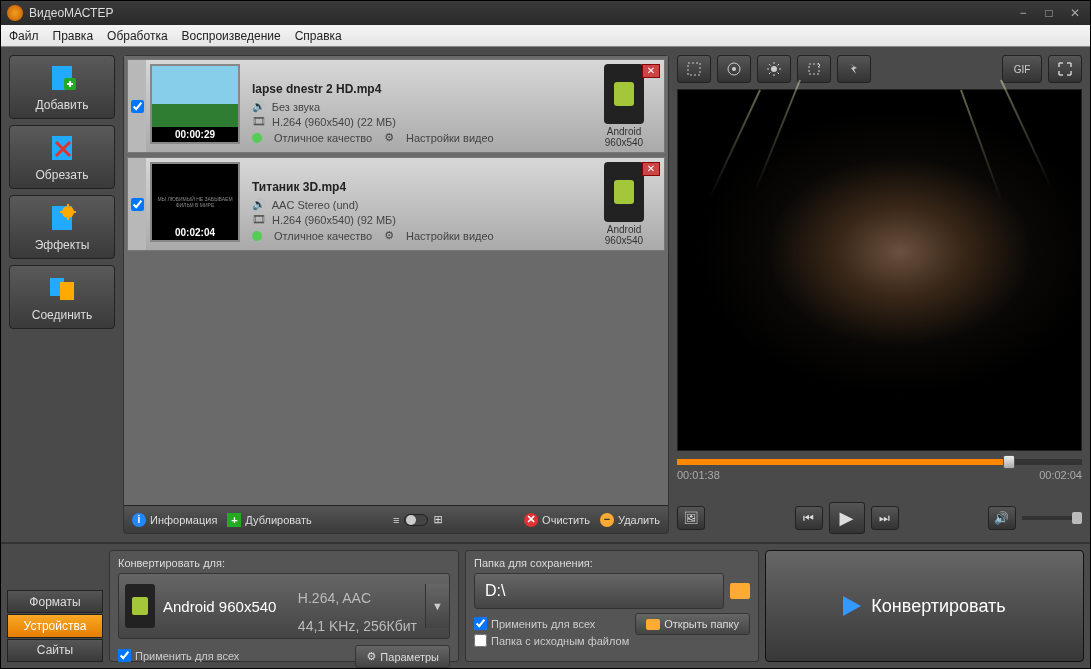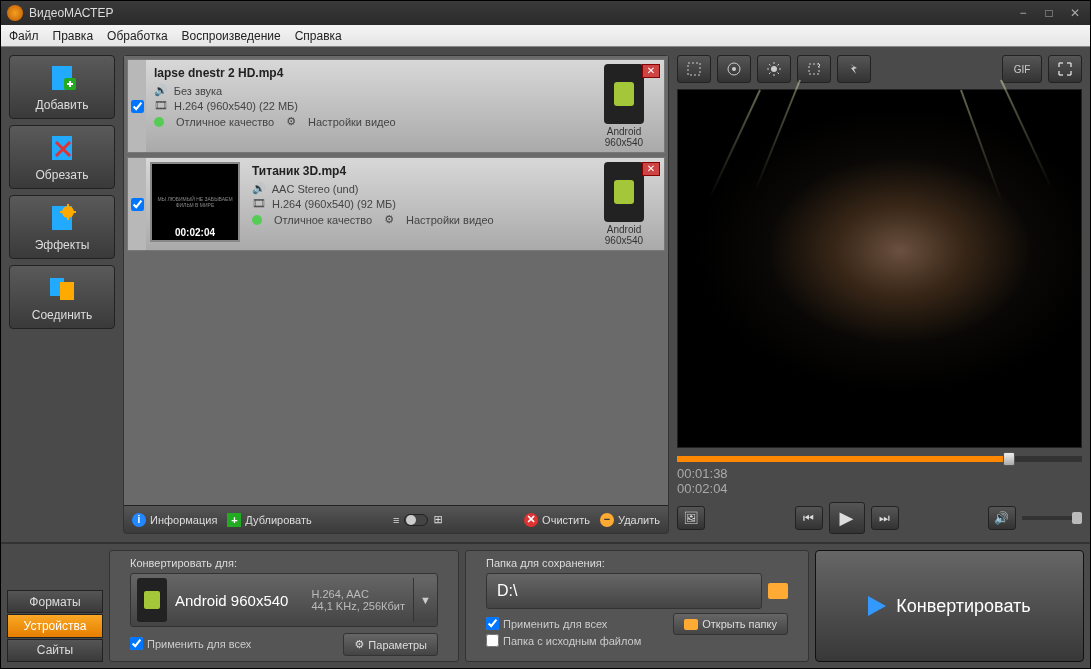--- a/index.html
+++ b/index.html
@@ -16,21 +16,21 @@
 .sidebar { width: 106px; display: flex; flex-direction: column; gap: 6px; }
 .sbtn { background: linear-gradient(#5a5a5a,#3a3a3a); border: 1px solid #222; border-radius: 4px; padding: 6px 2px; text-align: center; cursor: pointer; color:#ddd;}
 .sbtn .sicn { width: 32px; height: 32px; margin: 0 auto 4px; }
 .middle { flex: 1; display: flex; flex-direction: column; background: #555; border: 1px solid #333; border-radius:3px; }
 .filelist { flex: 1; background: #6a6a6a; overflow-y: auto; padding:3px; }
 .fileitem { display: flex; background: linear-gradient(#d8d8d8,#aaa); border: 1px solid #777; margin-bottom: 4px; position: relative; }
 .fileitem .chk { width: 18px; display: flex; align-items: center; justify-content: center; background:#b8b8b8; }
 .fileitem .thumb { width: 90px; height: 80px; background: #000; color:#fff; position: relative; margin:4px; border:2px solid #888;}
 .fileitem .thumb.landscape { background: linear-gradient(#87ceeb 50%, #2e7d32 50%); }
 .fileitem .thumb .dur { position:absolute; bottom:0; left:0; right:0; background:#000; color:#fff; text-align:center; font-size:10px; padding:2px 0; font-weight:bold; }
-.fileitem .info { flex:1; padding: 6px 8px; color:#333; }
+.fileitem .info { flex:1; padding: 6px 8px; color:#333;margin-top:16px; }
 .fileitem .info .fname { font-weight: bold; color:#222; margin-bottom:4px; }
 .fileitem .info .meta { font-size:11px; color:#444; margin:2px 0; display:flex; align-items:center; gap:6px; }
 .fileitem .info .qual { display:flex; gap:12px; align-items:center; font-size:11px; color:#444; margin-top:3px;}
 .fileitem .device { width:80px; text-align:center; padding:4px; color:#333; font-size:10px;}
 .fileitem .device .phone { width:40px; height:60px; background:#222; border-radius:4px; margin:0 auto 2px; display:flex; align-items:center; justify-content:center;}
 .fileitem .device .phone .andr { width:20px; height:24px; background:#a4c639; border-radius:3px;}
 .fileitem .closex { position:absolute; top:4px; right:4px; width:18px; height:14px; background:#c44; border:1px solid #800; color:#fff; font-size:10px; text-align:center; line-height:12px; cursor:pointer;}
 .greendot{width:10px;height:10px;background:#5c5;border-radius:50%;display:inline-block;}
 .gear{display:inline-block;}
 .listbar { height: 28px; background: linear-gradient(#555,#3a3a3a); display: flex; align-items: center; padding: 0 8px; gap: 10px; font-size:11px; color:#ddd; border-top:1px solid #222;}
@@ -48,41 +48,41 @@
 .preview { width: 405px; display: flex; flex-direction: column; }
 .ptoolbar { display:flex; gap:6px; margin-bottom:6px;}
 .ptoolbar .pbtn{width:34px;height:28px;background:linear-gradient(#555,#333);border:1px solid #222;border-radius:3px;display:flex;align-items:center;justify-content:center;cursor:pointer;color:#ccc;}
 .ptoolbar .sp{flex:1;}
 .video{flex:1;background:#000;position:relative;border:1px solid #222;}
 .video .frame{position:absolute;inset:0;background:radial-gradient(ellipse 50% 40% at 55% 45%, #6a5040 0%, #3a2818 30%, #0a0806 65%, #000 100%);}
 .video .ray{position:absolute;width:2px;height:120px;background:linear-gradient(rgba(255,255,200,.4),transparent);transform-origin:top;}
 .seek{height:6px;background:#333;margin:8px 0 4px;position:relative;}
 .seek .prog{position:absolute;left:0;top:0;height:100%;background:#f80;width:82%;}
 .seek .handle{position:absolute;left:82%;top:-4px;width:12px;height:14px;background:linear-gradient(#eee,#aaa);border:1px solid #555;border-radius:2px;transform:translateX(-50%);}
-.times{display:flex;justify-content:space-between;font-size:13px;color:#aaa;margin-bottom:6px;flex-direction:column;}
+.times{display:flex;justify-content:space-between;font-size:11px;color:#aaa;margin-bottom:21px;}
 .controls{display:flex;align-items:center;gap:6px;}
 .controls .ctrlbtn{width:28px;height:24px;background:linear-gradient(#555,#333);border:1px solid #222;border-radius:3px;display:flex;align-items:center;justify-content:center;cursor:pointer;color:#ddd;font-size:12px;}
 .controls .play{width:36px;height:32px;font-size:18px;}
 .controls .sp{flex:1;}
 .controls .vol{width:60px;height:4px;background:#333;position:relative;}
 .controls .vol:after{content:'';position:absolute;right:0;top:-4px;width:10px;height:12px;background:#bbb;border-radius:2px;}
 
 .bottom { height: 126px; background: #4a4a4a; border-top:2px solid #333; display: flex; gap:6px; padding:6px;}
 .btabs{width:96px;display:flex;flex-direction:column;gap:1px;margin-top:40px;}
 .btab{flex:1;background:linear-gradient(#555,#3a3a3a);border:1px solid #222;display:flex;align-items:center;justify-content:center;cursor:pointer;color:#ddd;}
 .btab.active{background:linear-gradient(#f9a825,#e67e00);color:#fff;}
-.bpanel{background:#555;border:1px solid #333;border-radius:3px;padding:6px 20px;color:#ccc;font-size:11px;display:flex;flex-direction:column;}
+.bpanel{background:#555;border:1px solid #333;border-radius:3px;padding:6px 8px;color:#ccc;font-size:11px;display:flex;flex-direction:column;}
 .bpanel.conv{width:350px;}
-.bpanel.save{width:344px;}
+.bpanel.save{width:294px;}
 .bpanel .ptitle{color:#ddd;margin-bottom:4px;font-size:11px;}
 .convrow{display:flex;align-items:center;gap:8px;background:linear-gradient(#666,#444);border:1px solid #333;padding:4px 6px;border-radius:3px;}
 .convrow .phone{width:30px;height:44px;background:#222;border-radius:3px;display:flex;align-items:center;justify-content:center;}
 .convrow .phone .andr{width:16px;height:18px;background:#a4c639;border-radius:2px;}
 .convrow .dname{font-size:15px;color:#fff;}
-.convrow .dspec{font-size:11px;color:#bbb;}
+.convrow .dspec{font-size:14px;color:#bbb;margin-top:12px;}
 .convrow .dd{width:24px;height:44px;background:linear-gradient(#666,#444);border-left:1px solid #333;display:flex;align-items:center;justify-content:center;cursor:pointer;margin:-4px -6px -4px 0;}
 .cbox{display:flex;align-items:center;gap:4px;margin-top:4px;}
 .cbox input{margin:0;}
 .smallbtn{background:linear-gradient(#666,#444);border:1px solid #333;border-radius:3px;padding:4px 10px;color:#ddd;cursor:pointer;display:flex;align-items:center;gap:4px;font-size:11px;}
 .pathrow{display:flex;align-items:center;gap:6px;}
 .pathfield{flex:1;background:linear-gradient(#666,#444);border:1px solid #333;border-radius:3px;padding:8px 10px;color:#fff;font-size:16px;}
 .folderic{width:20px;height:16px;background:#fa3;border-radius:2px;}
 .actions{flex:1;display:flex;flex-direction:column;gap:4px;}
 .bigbtn{flex:1.3;background:linear-gradient(#666,#383838);border:1px solid #111;border-radius:4px;display:flex;align-items:center;justify-content:center;gap:10px;color:#fff;font-size:18px;cursor:pointer;}
 .bigbtn .arrow{width:0;height:0;border-left:18px solid #39f;border-top:10px solid transparent;border-bottom:10px solid transparent;}
@@ -133,20 +133,23 @@
               <rect x="14" y="10" width="14" height="18" fill="#fa0"></rect>
             </svg></div><span>Соединить</span></div>
     </div>
 
     <div class="middle">
       <div class="filelist">
         <div class="fileitem">
           <div class="chk">
               <input type="checkbox" checked="" style="">
             </div>
+          <div class="thumb landscape">
+              <div class="dur">00:00:29</div>
+            </div>
           <div class="info">
             <div class="fname">lapse dnestr 2 HD.mp4</div>
             <div class="meta">
                 <span>🔊</span>
                 <span>Без звука</span>
               </div>
             <div class="meta">
                 <span>🎞</span>
                 <span>H.264 (960x540) (22 МБ)</span>
               </div>

